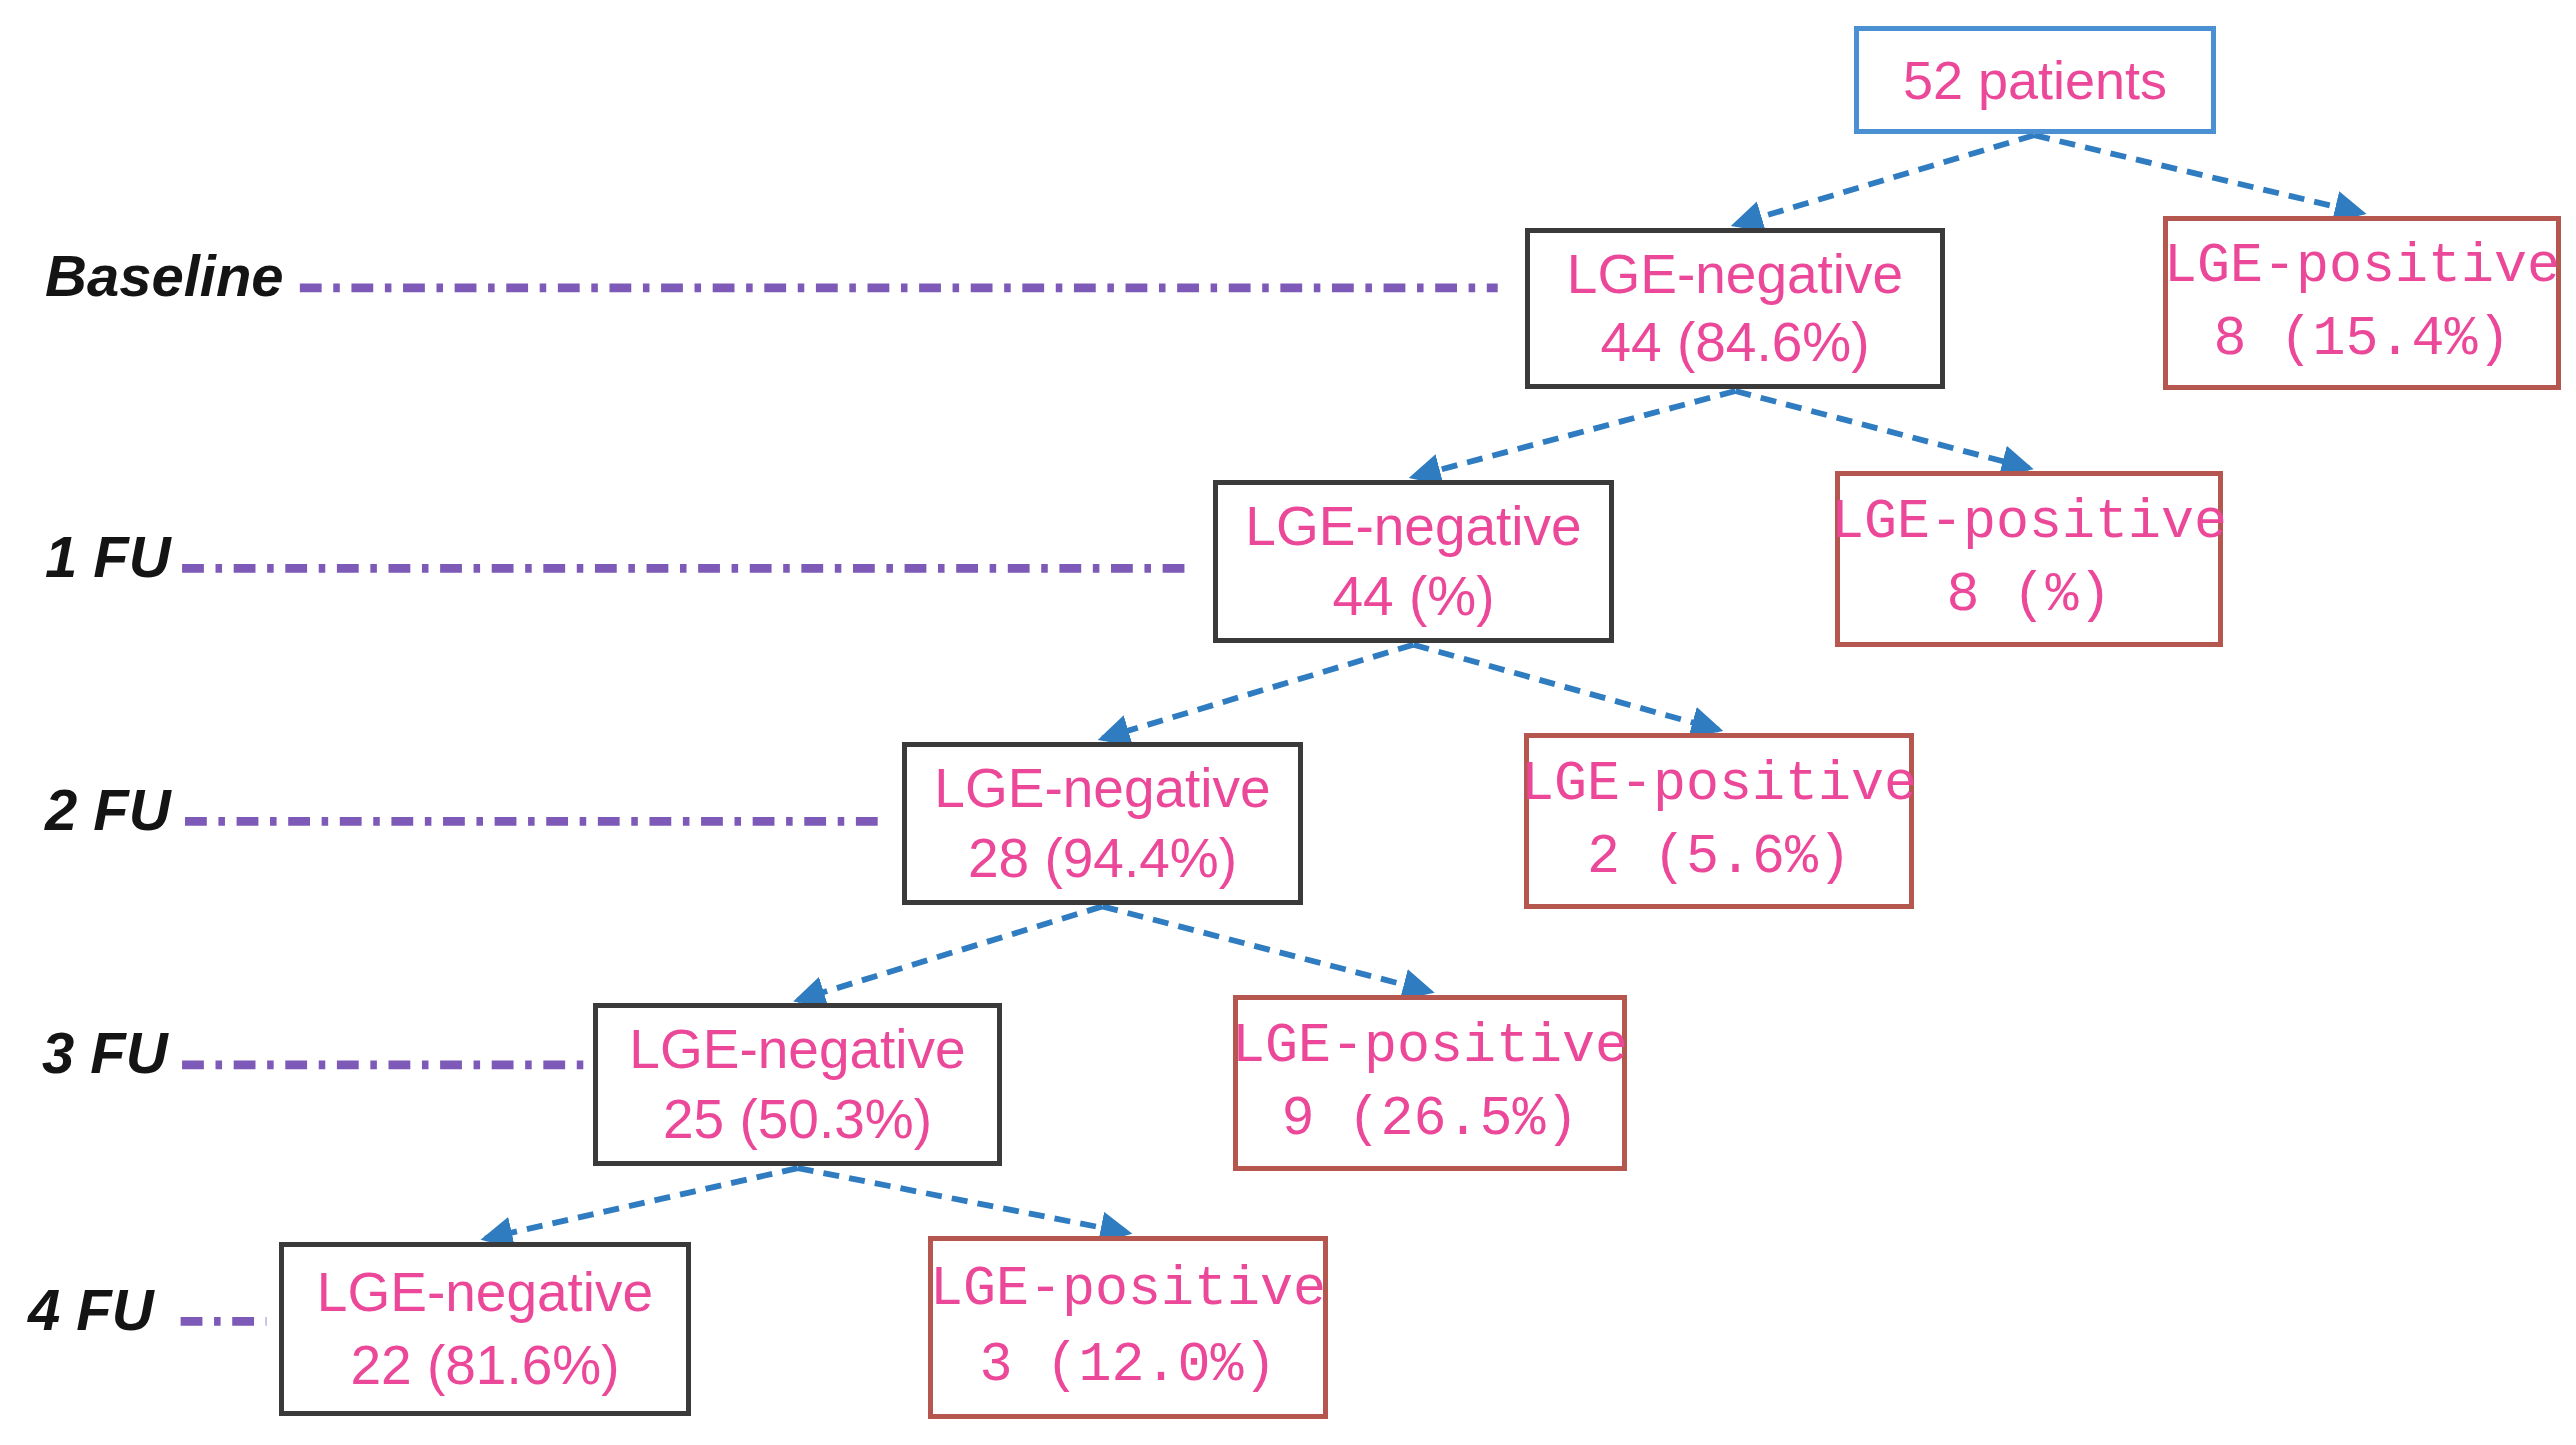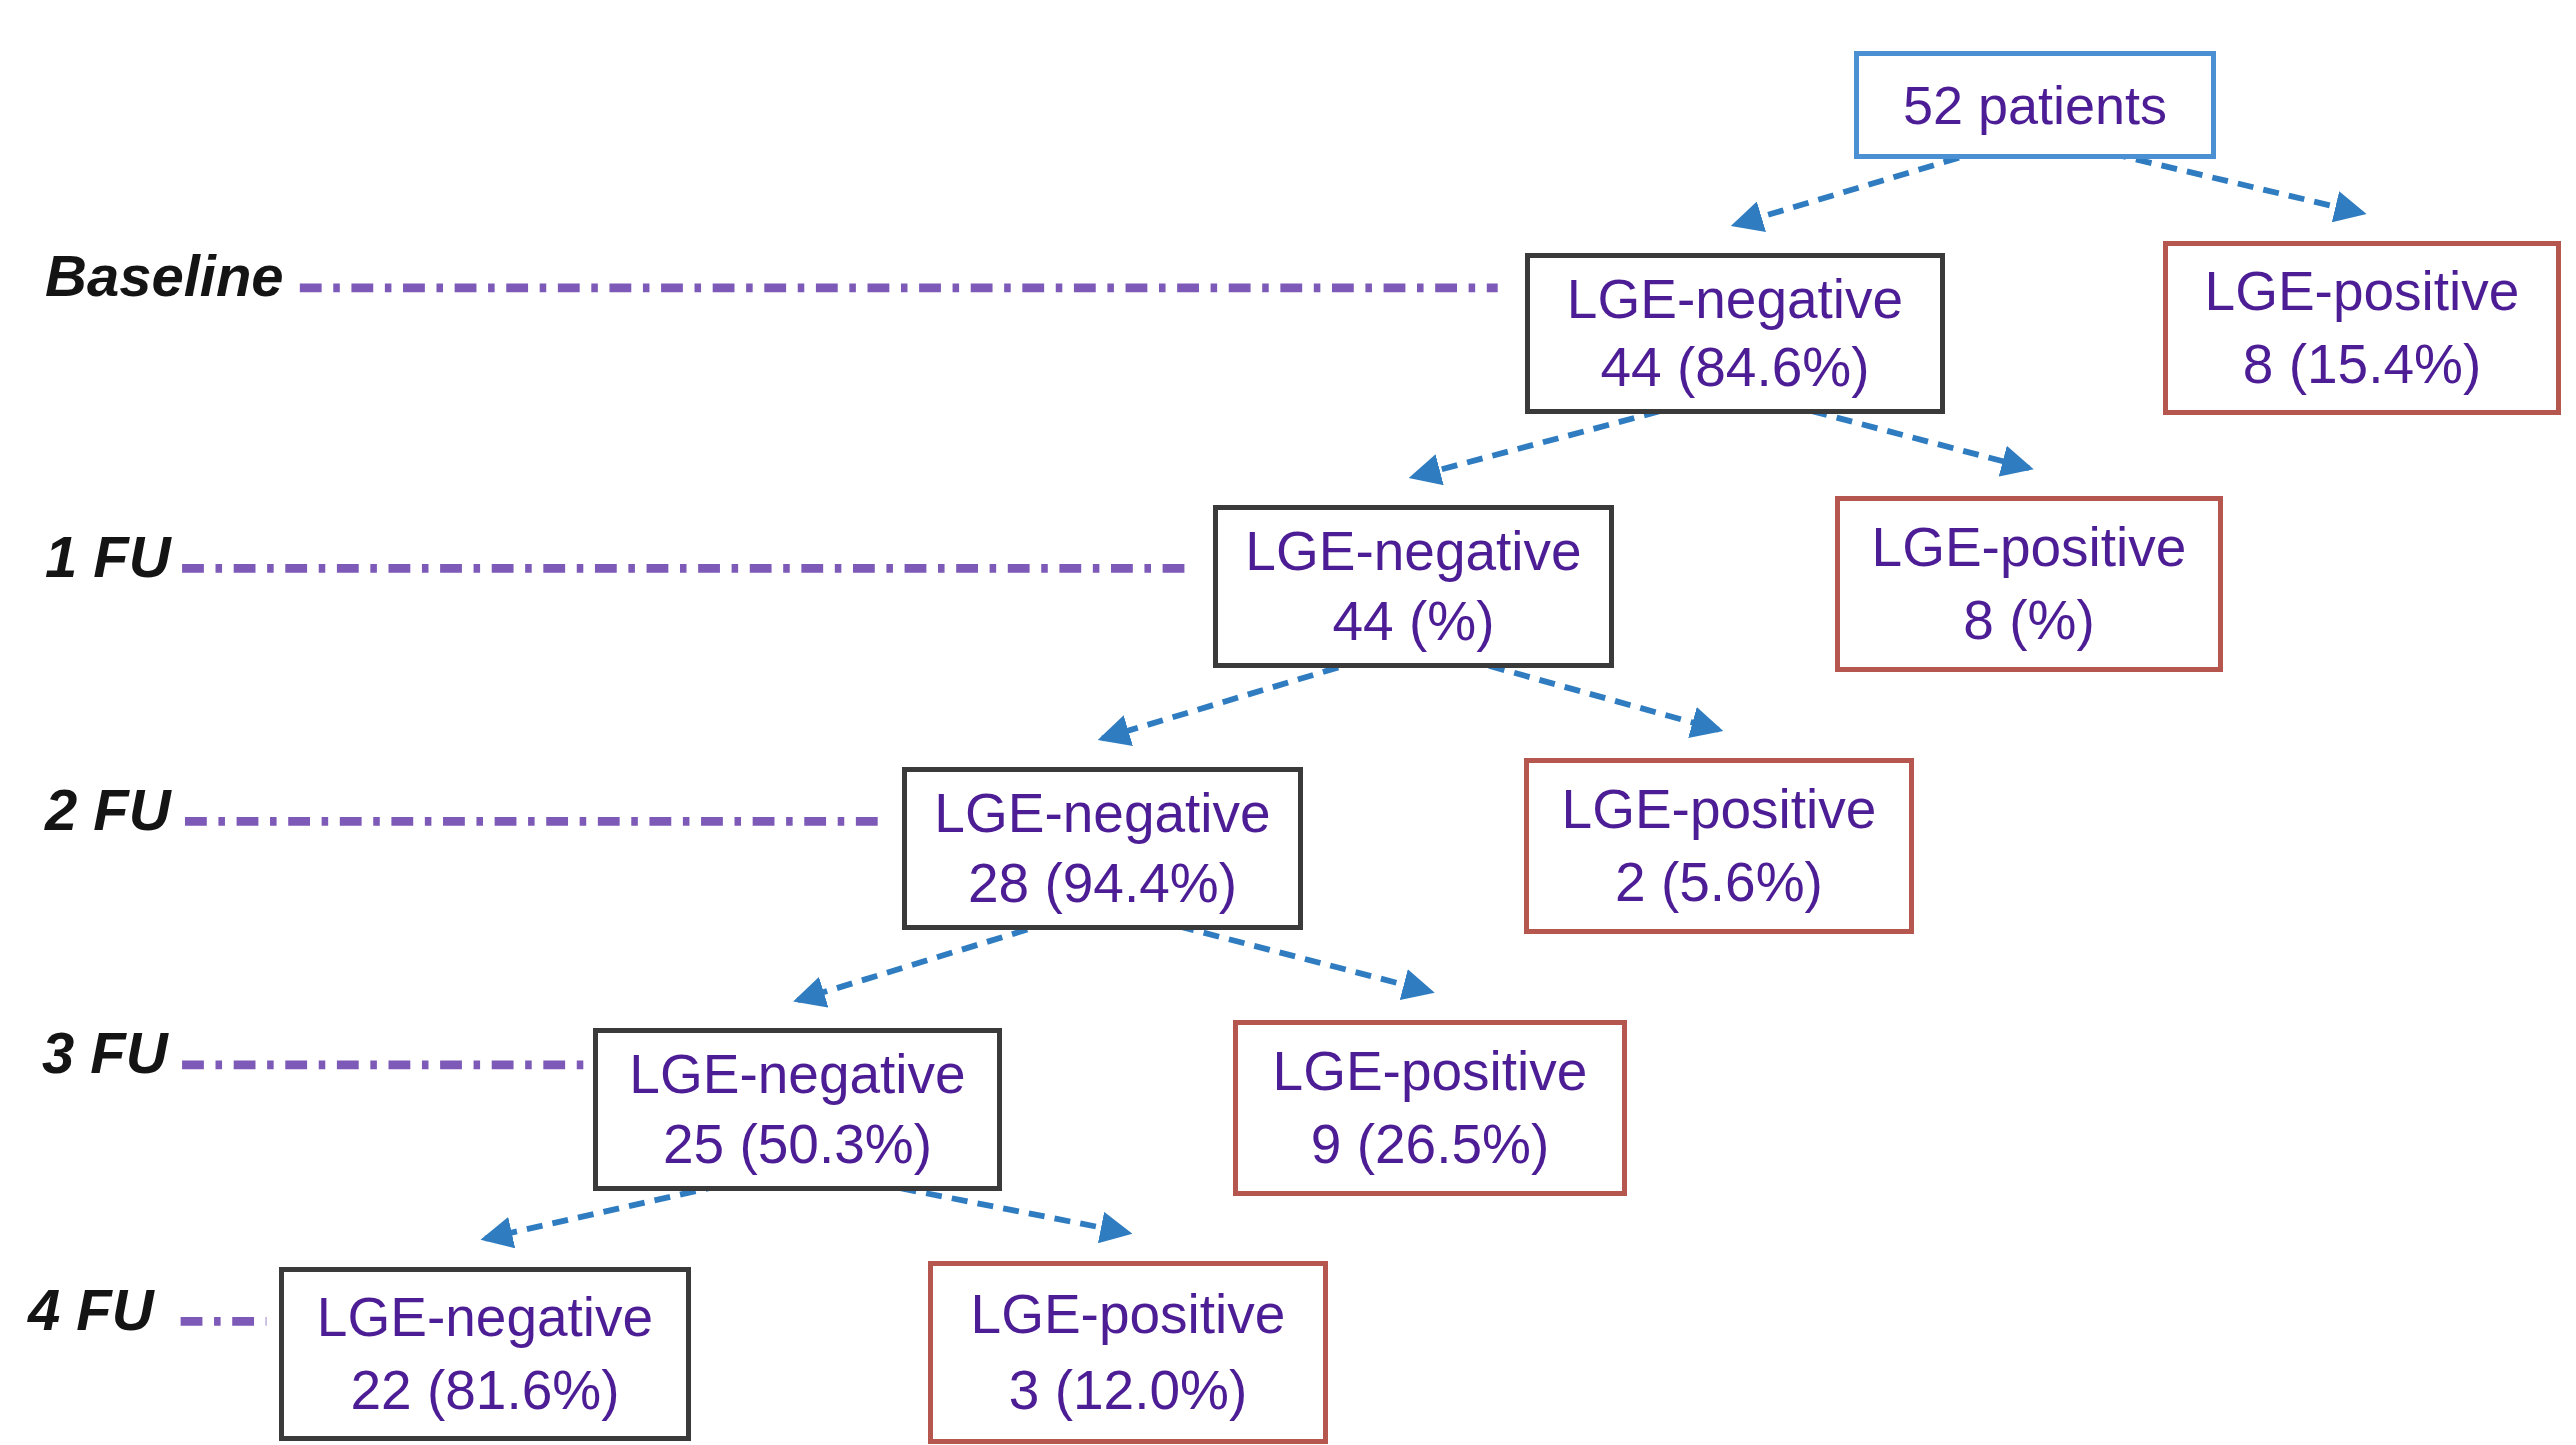--- a/index.html
+++ b/index.html
@@ -9,24 +9,24 @@
     background:#ffffff;
     font-family:"Liberation Sans",sans-serif;
     overflow:hidden;
   }
   .overlay{position:absolute;left:0;top:0;width:2576px;height:1445px;}
   .tl{stroke:#7d5ab8;stroke-width:12;stroke-dasharray:30 16 9 16;fill:none;}
   .ar{stroke:#2f7cc0;stroke-width:8;stroke-dasharray:22 14;fill:none;marker-end:url(#ah);}
   .node{
     position:absolute;background:#ffffff;box-sizing:border-box;
     display:flex;flex-direction:column;justify-content:space-evenly;align-items:center;
-    text-align:center;font-size:55px;line-height:1;color:#4c1d95;white-space:nowrap;margin-top:25px;
+    text-align:center;font-size:55px;line-height:1;color:#ec4899;white-space:nowrap;
   }
   .node.neg{border:5.1px solid #3a3a3a;}
-  .node.pos{border:5.1px solid #b5564f;}
+  .node.pos{border:5.1px solid #b5564f;font-family:Liberation Mono, monospace;}
   .node.root{border:5.1px solid #4a90d2;justify-content:center;font-size:54px;}
   .rowlabel{
     position:absolute;font-style:italic;font-weight:bold;
     font-size:58px;line-height:1;color:#141414;white-space:nowrap;
   }
 </style>
 </head>
 <body>
 
 <div class="canvas">

